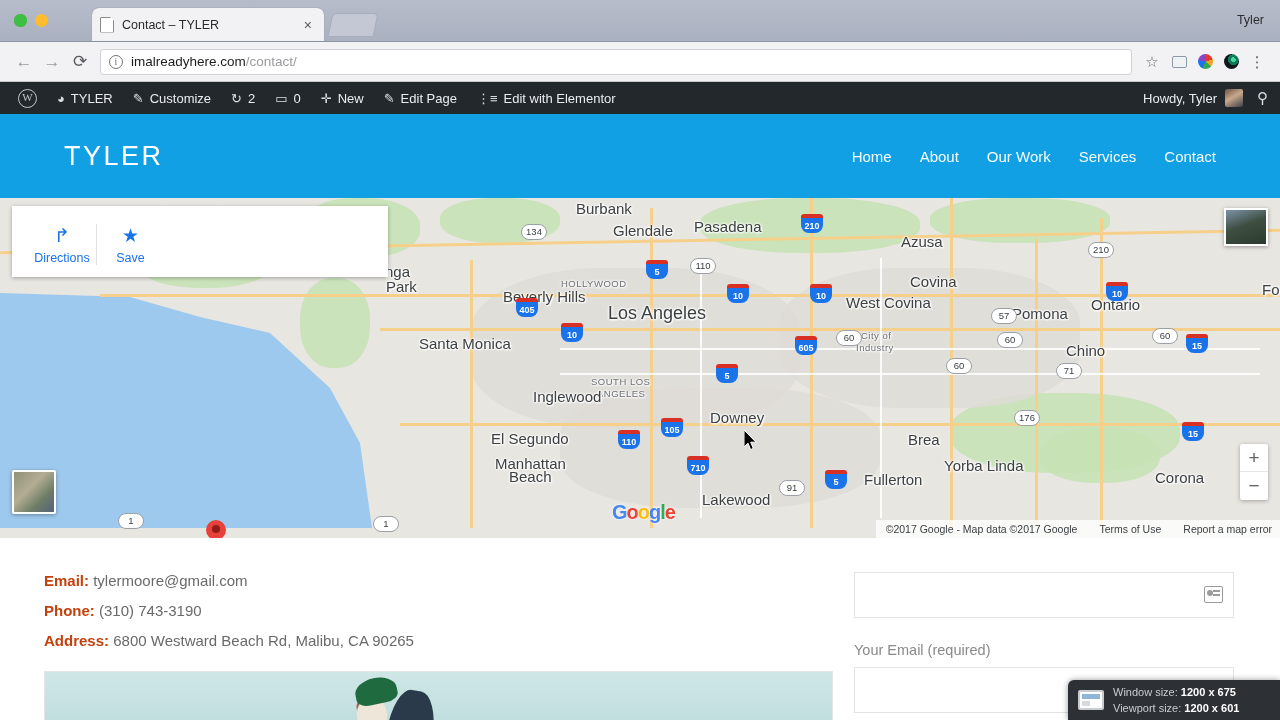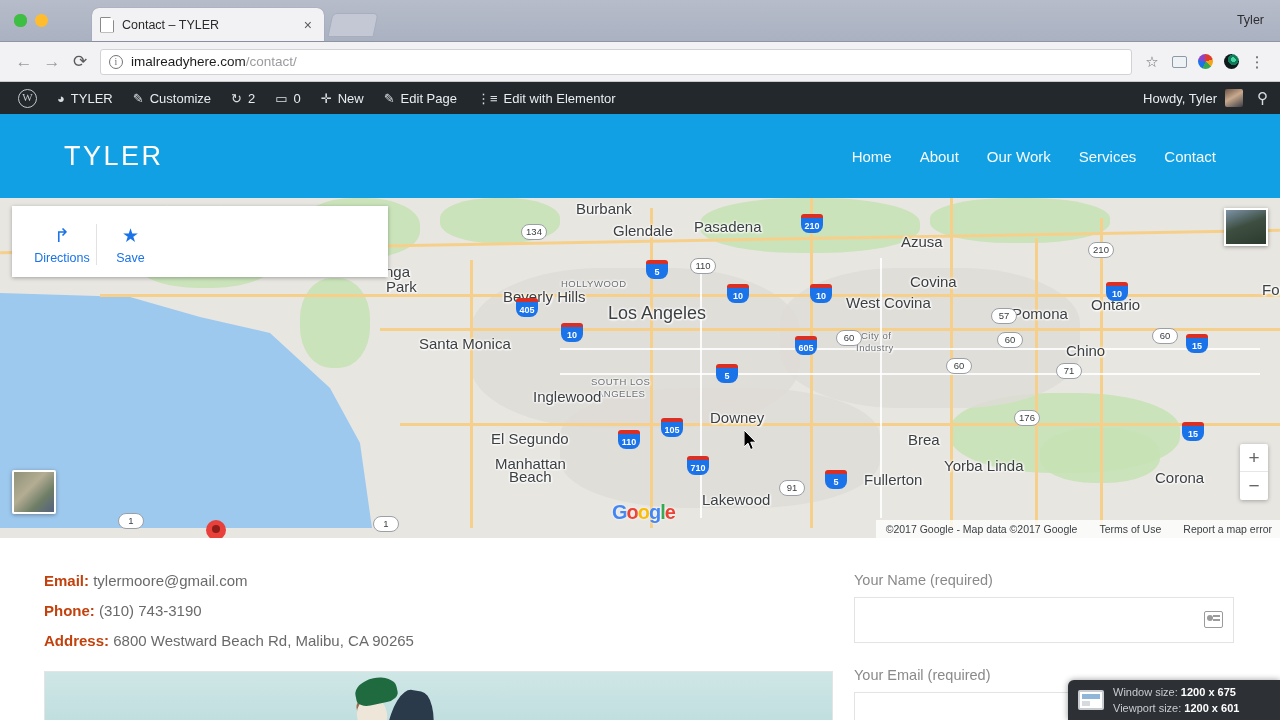--- a/index.html
+++ b/index.html
@@ -542,21 +542,20 @@
       </div>
       <div class="photo">
         <div class="kite-body"></div>
         <div class="kite-arm"></div>
         <div class="kite-face"></div>
         <div class="kite-hat"></div>
       </div>
     </div>
 
     <div class="col-right">
-      <div class="field-label">Your Name (required)</div>
       <div class="field-input">
         <input type="text" placeholder="" style="">
         <span class="autofill"></span>
       </div>
       <div class="field-label">Your Email (required)</div>
       <div class="field-input">
         <input type="text" placeholder="" style="">
       </div>
     </div>
   </div>

